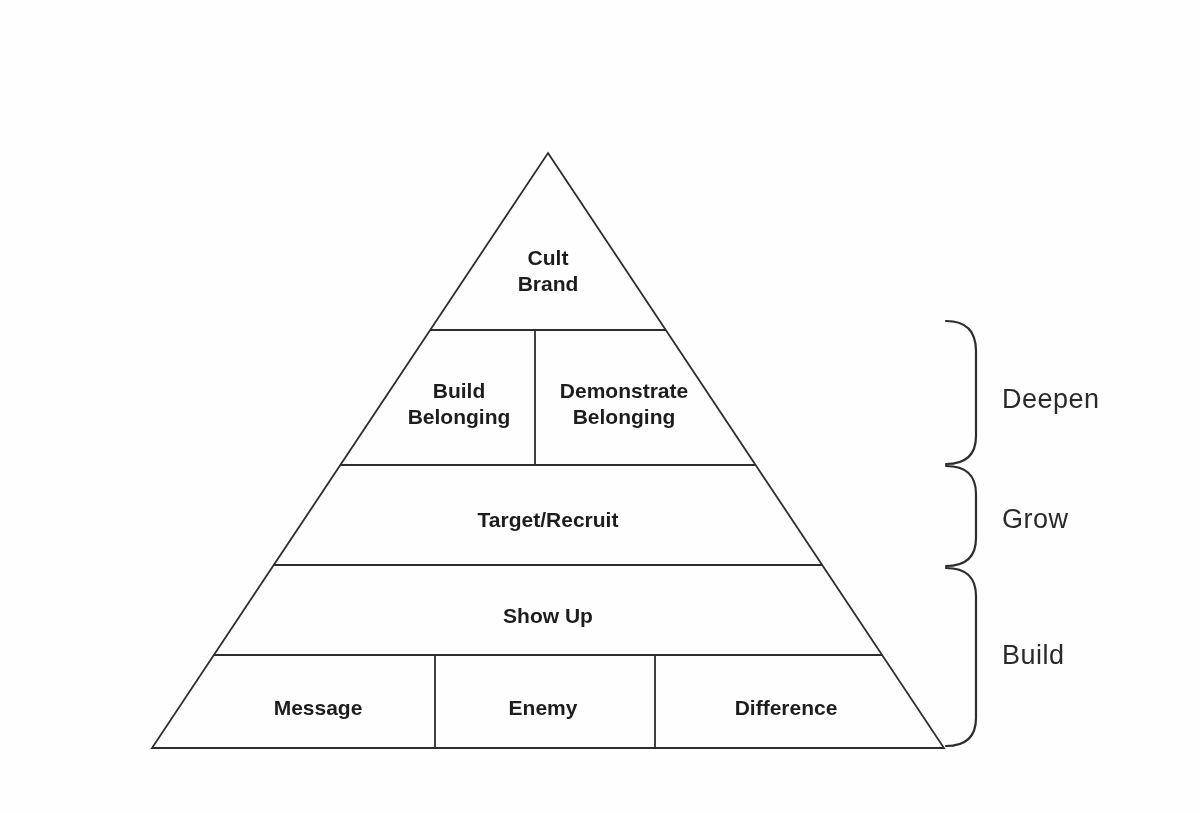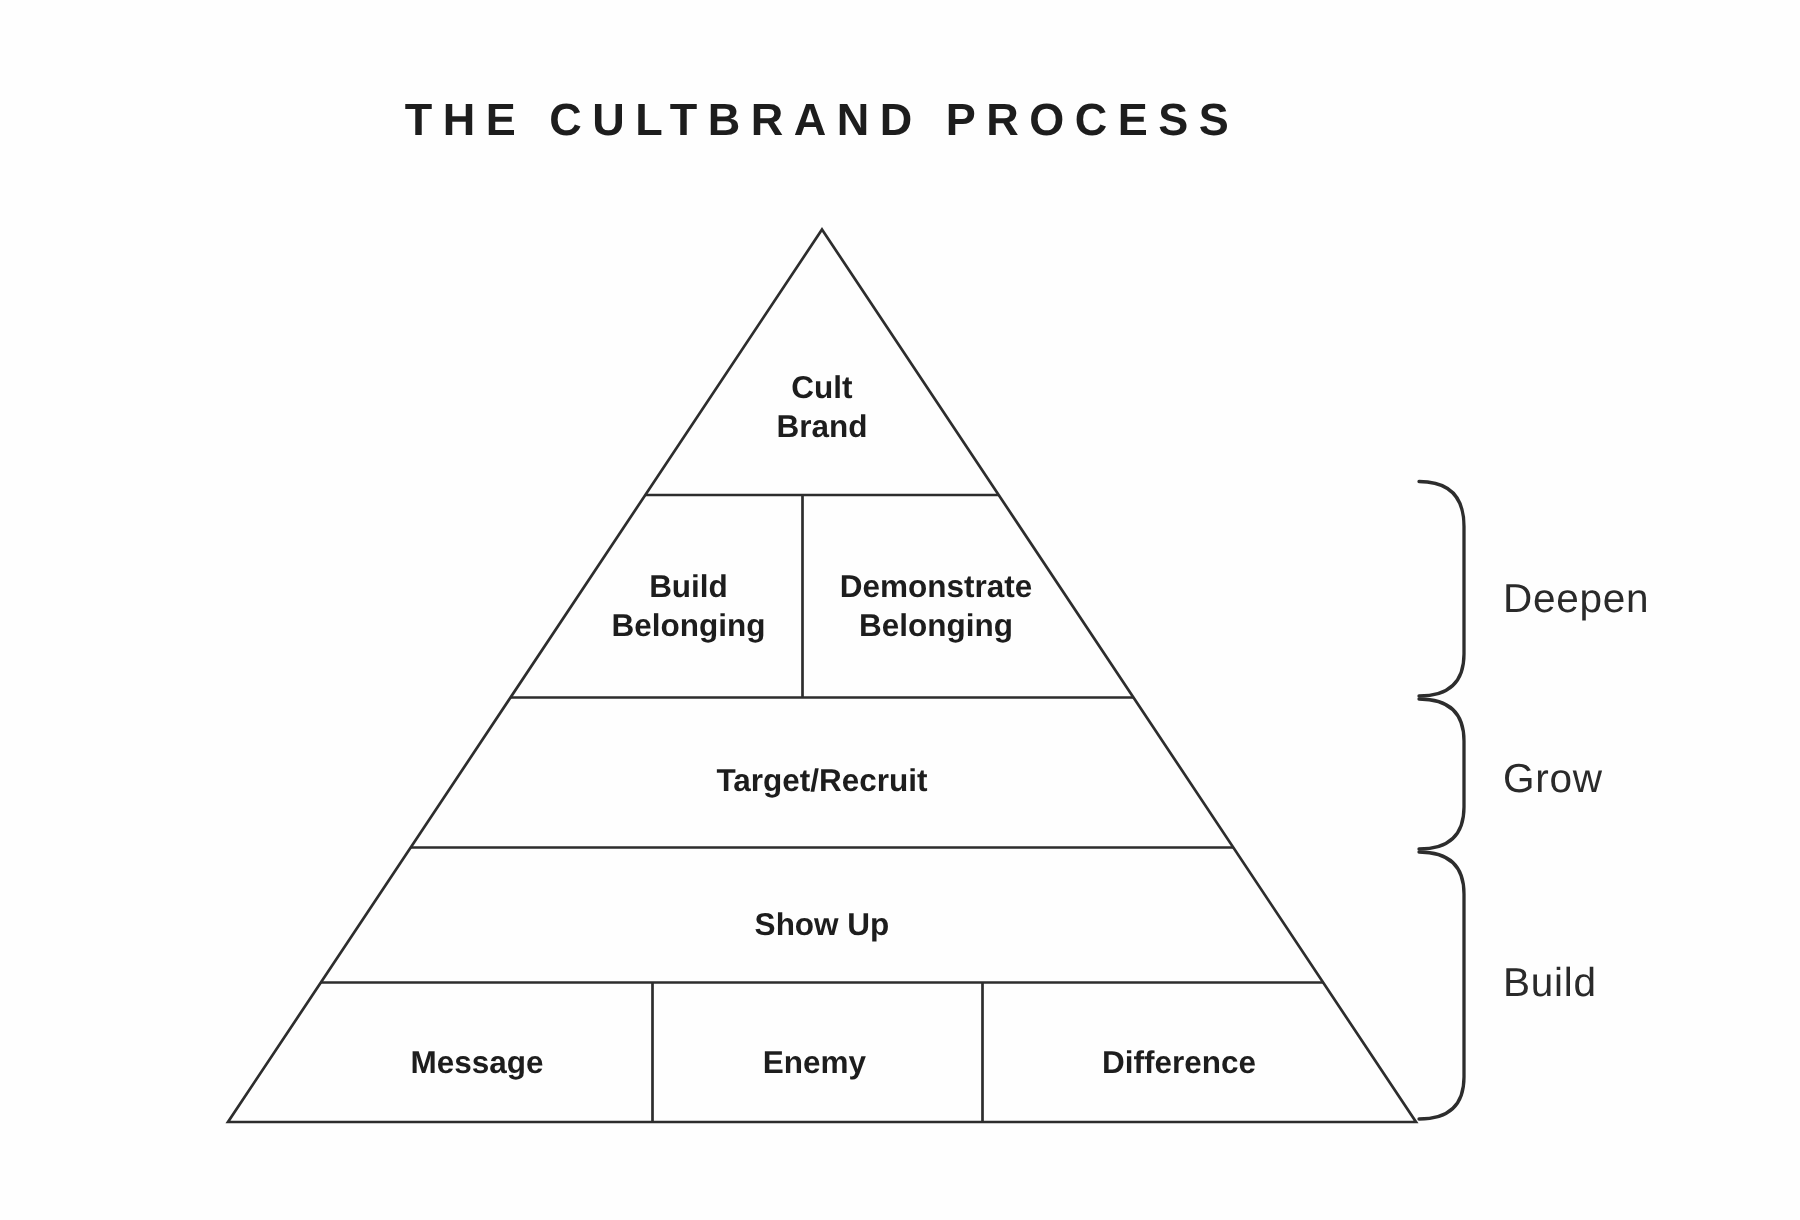--- a/index.html
+++ b/index.html
@@ -59,21 +59,20 @@
     letter-spacing: 0.5px;
     fill: #2a2a2a;
     text-anchor: start;
   }
 </style>
 </head>
 <body>
 
 <div class="canvas">
 
-  <div class="diagram-title">THE CULTBRAND PROCESS</div>
 
   <svg class="diagram" width="1200" height="813" viewBox="0 0 1200 813">
 
     <path class="shape" d="M548 153 L944 748 L152 748 Z"></path>
 
     <line class="shape" x1="430" y1="330" x2="666" y2="330"></line>
     <line class="shape" x1="340" y1="465" x2="756" y2="465"></line>
     <line class="shape" x1="274" y1="565" x2="822" y2="565"></line>
     <line class="shape" x1="214" y1="655" x2="882" y2="655"></line>
 

